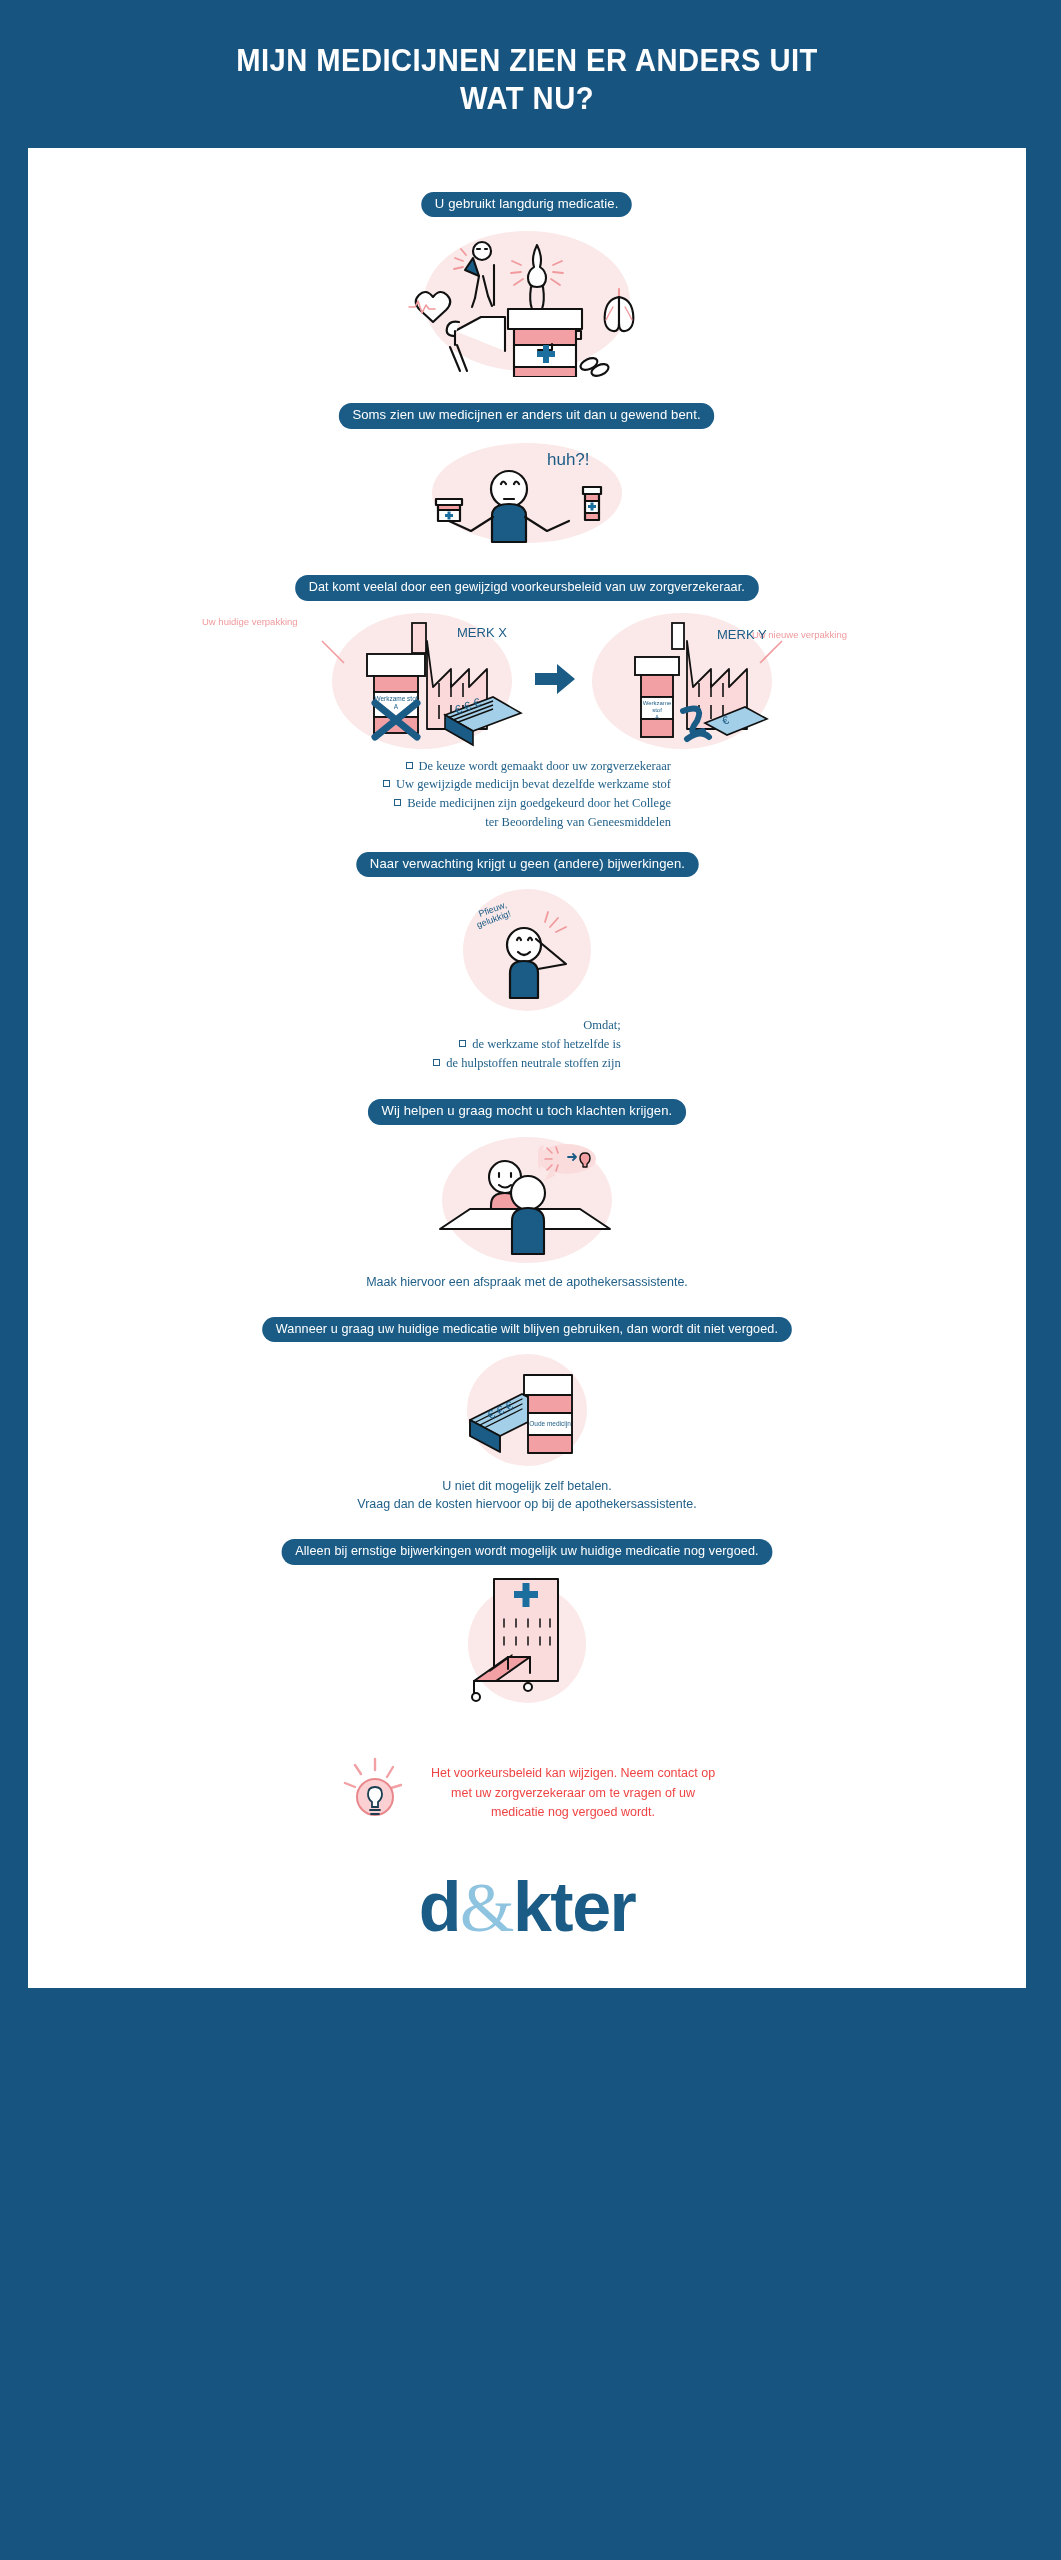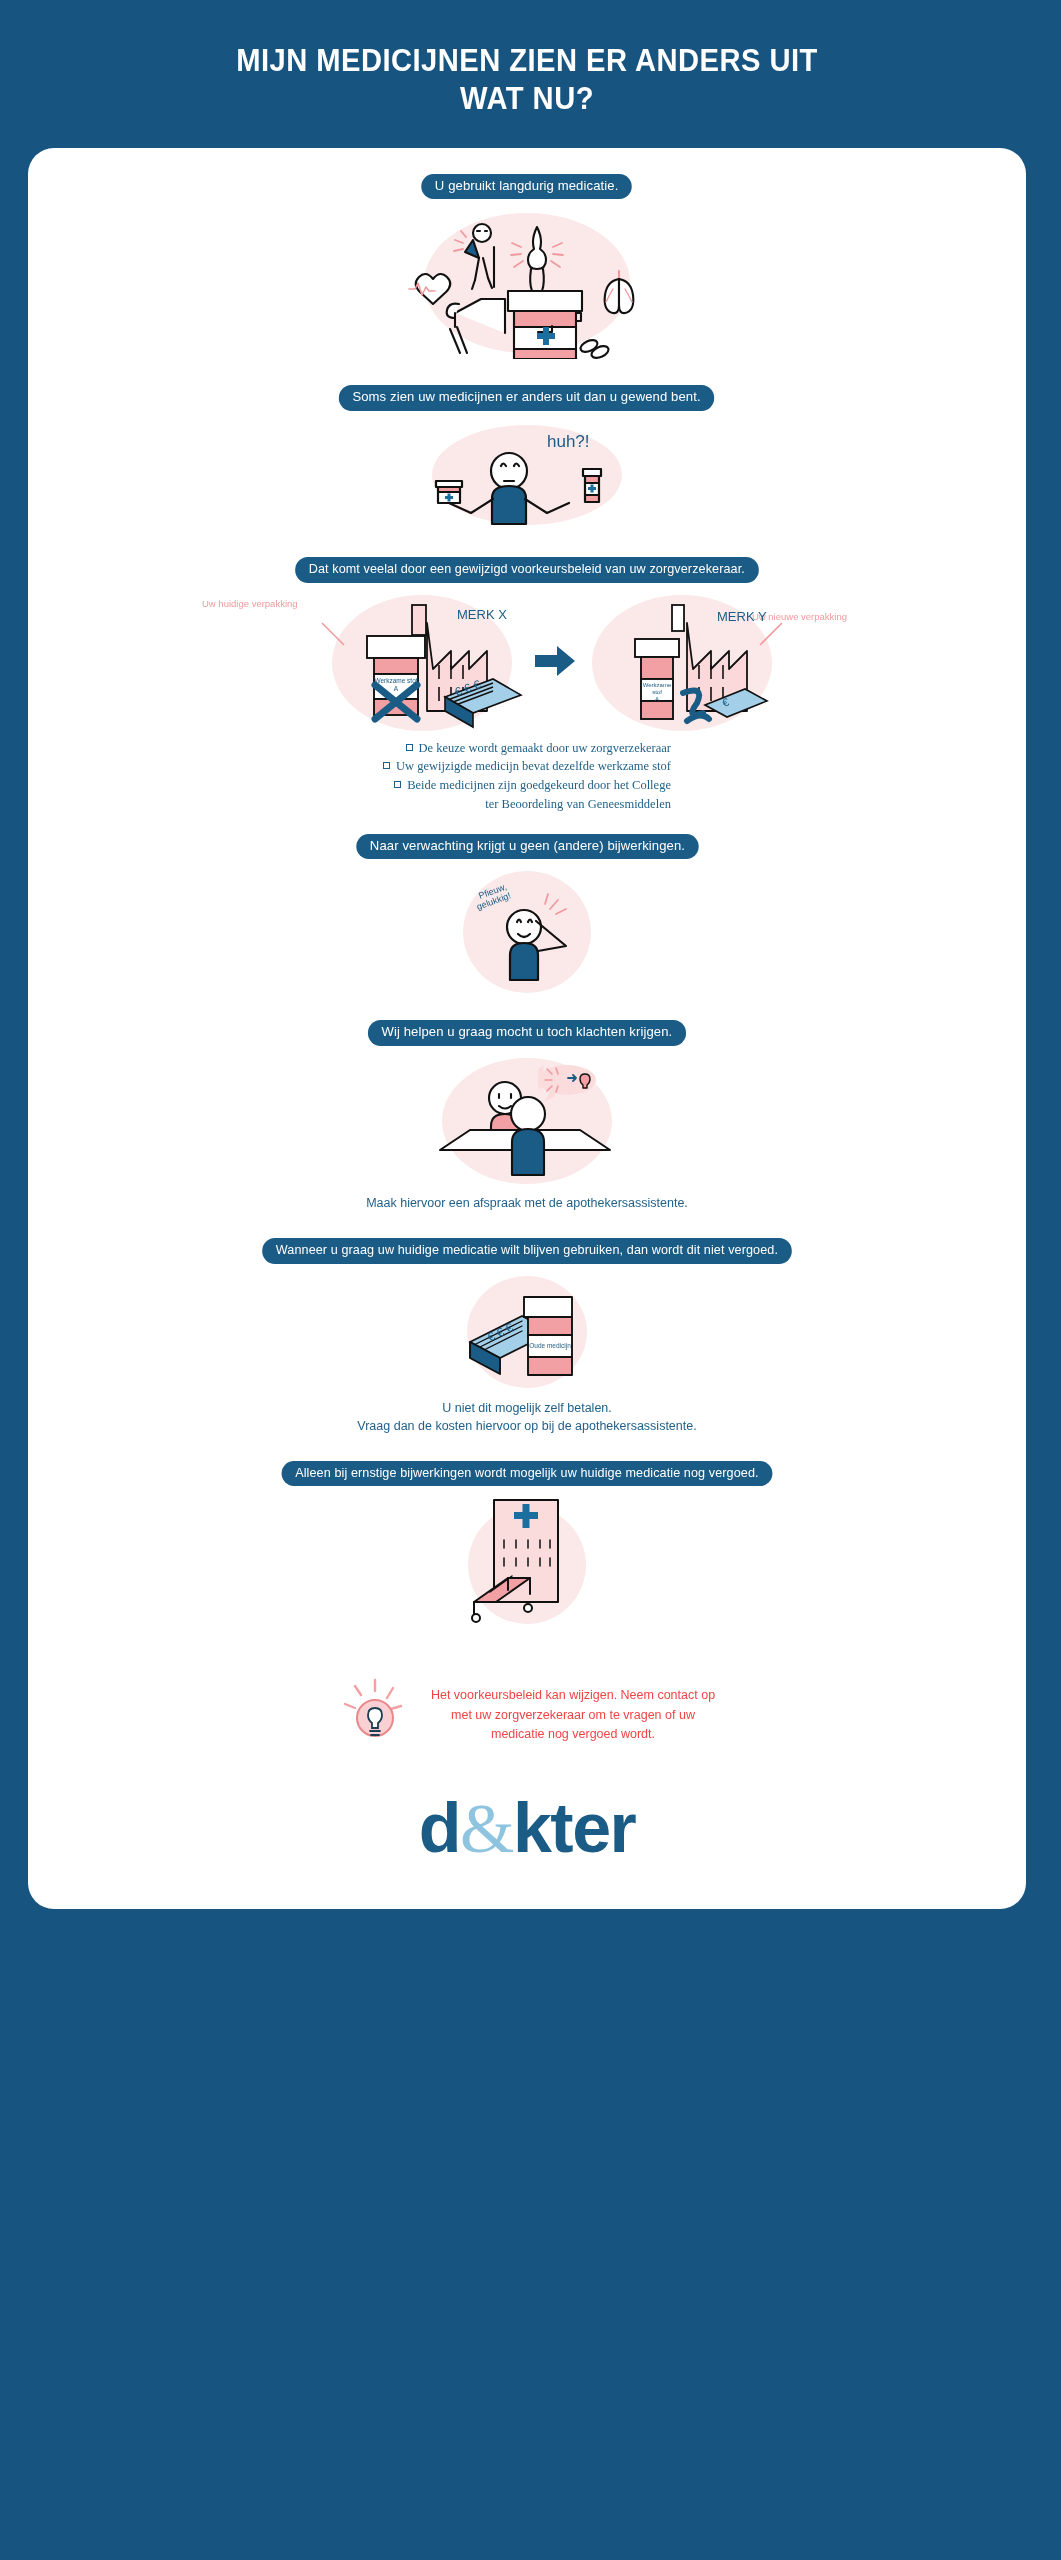--- a/index.html
+++ b/index.html
@@ -27,23 +27,22 @@
     font-weight: bold;
     letter-spacing: 0.5px;
     line-height: 1.22;
     text-transform: uppercase;
     transform: scaleX(0.94);
   }
   
   .card {
     background: #ffffff;
     margin: 0 28px 48px 28px;
-    padding: 26px 0 40px 0;
+    padding: 44px 0 40px 0;
     position: relative;
-    border-radius: 26px;
   }
   .section { text-align: center; }
 
   .pill {
     display: inline-block;
     background: #1b5c86;
     color: #ffffff;
     border-radius: 20px;
     padding: 5px 14px 6px 14px;
     font-size: 13.5px;
@@ -331,20 +330,25 @@
             <path d="M115 53 q2 -5 4 0 M126 53 q2 -5 4 0"></path>
             <path d="M116 65 q6 6 12 0"></path>
             <path d="M108 86 q0 -12 14 -12 q14 0 14 12 l0 25 l-28 0 z" fill="#1b5c86" stroke="#111"></path>
             <path d="M136 82 l28 -5 l-30 -25"></path>
             <g stroke="#f09a9d" stroke-width="1.8">
               <path d="M148 40 l8 -9 M154 45 l10 -5 M143 35 l3 -10"></path>
             </g>
           </g>
         </svg>
       </div>
+      <div class="bullets" style="margin-top:4px;">
+        <div>Omdat;</div>
+        <div class="li"><span class="bx"></span><span>de werkzame stof hetzelfde is</span></div>
+        <div class="li"><span class="bx"></span><span>de hulpstoffen neutrale stoffen zijn</span></div>
+      </div>
     </div>
 
     <div class="sp26"></div>
 
     <div class="section">
       <div class="pill">Wij helpen u graag mocht u toch klachten krijgen.</div>
       <div class="ill" style="width:270px;height:130px;">
         <div class="blob" style="width:170px;height:126px;top:2px;"></div>
         <svg width="270" height="130" viewBox="0 0 270 130">
           <g stroke="#111" stroke-width="2.1" fill="none" stroke-linecap="round" stroke-linejoin="round">

